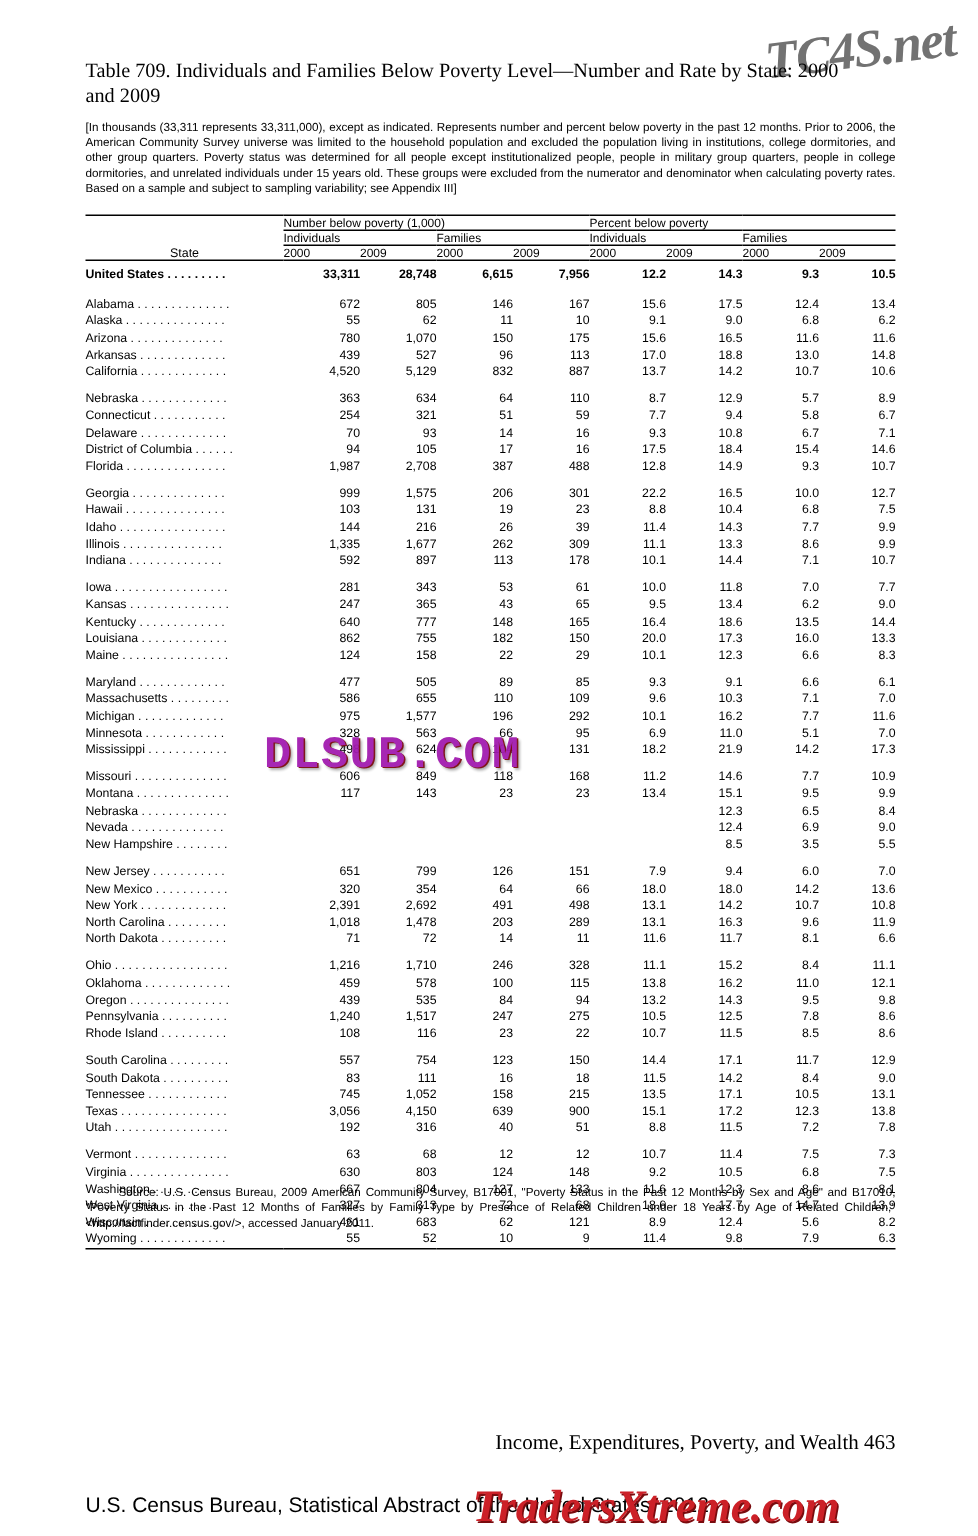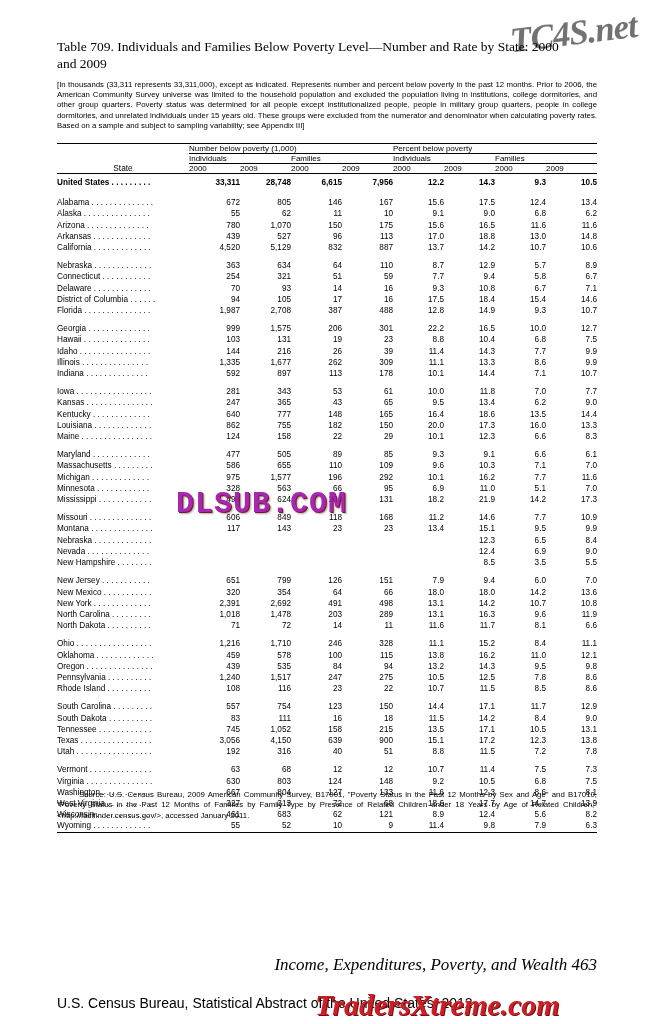--- a/index.html
+++ b/index.html
@@ -150,22 +150,21 @@
     text-align: justify;
   }
   .source .ind { display: inline-block; width: 22px; }
 
   
   .footer-right {
     position: absolute;
     right: 55px;
     top: 955px;
     font-family: "Liberation Serif", serif;
-    font-size: 17px;
-    font-style: italic;
+    font-size: 14px;
   }
   .footer-left {
     position: absolute;
     left: 57px;
     top: 995px;
     font-size: 14px;
   }
 </style>
 </head>
 <body>

